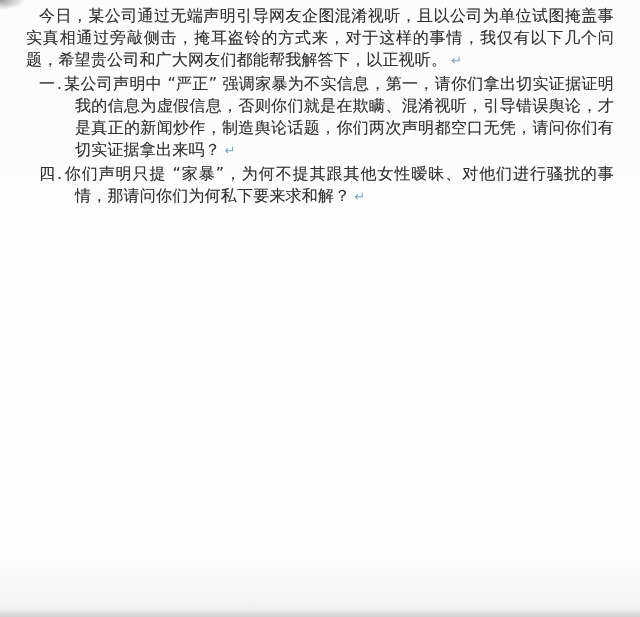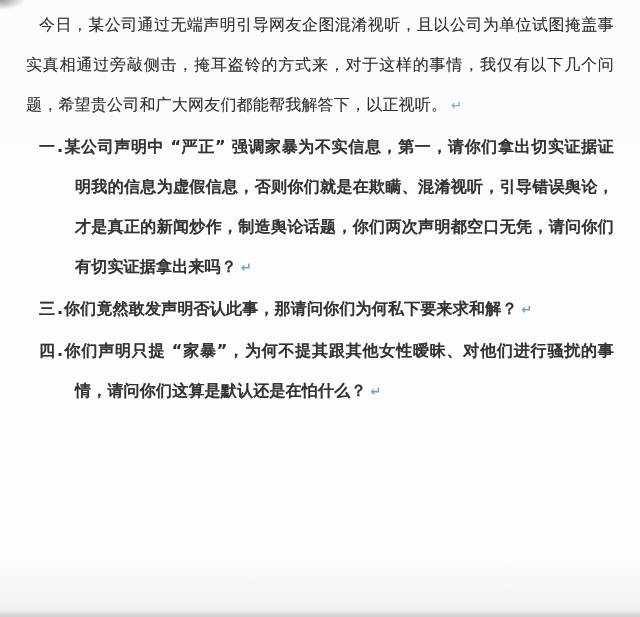--- a/index.html
+++ b/index.html
@@ -15,34 +15,33 @@
     position: relative;
     width: 640px;
     height: 617px;
     background: linear-gradient(180deg, #fcfcfc 0%, #fdfdfd 90%, #f3f3f3 98%, #e7e7e7 100%);
   }
   .doc {
     box-sizing: border-box;
     padding: 5px 26px 0 26px;
     color: #333333;
     font-size: 16px;
-    line-height: 40px;
+    line-height: 22px;
     letter-spacing: 0.2px;
     text-align: justify;
     text-shadow: 0 0 0.6px rgba(60,60,60,0.45);
   }
   .intro {
     margin: 0 0 1px 0;
     text-indent: 13px;
   }
   .item {
     margin: 1px 0 1px 13px;
     padding-left: 36px;
     text-indent: -36px;
-    font-weight: bold;
   }
   .marker {
     display: inline-block;
     width: 25px;
     text-indent: 0;
     letter-spacing: 2px;
   }
   .pilcrow {
     color: #76a3c6;
     font-size: 13px;
@@ -74,21 +73,20 @@
 <div class="page">
   <div class="corner-smudge"></div>
 
   <div class="doc">
 
     <p class="intro"><span>今日，某公司通过无端声明引导网友企图混淆视听，且以公司为单位试图掩盖事实真相通过旁敲侧击，掩耳盗铃的方式来，对于这样的事情，我仅有以下几个问题，希望贵公司和广大网友们都能帮我解答下，以正视听。</span><span class="pilcrow">↵</span></p>
 
     <div class="item"><span class="marker">一.</span><span>某公司声明中 “严正” 强调家暴为不实信息，第一，请你们拿出切实证据证明我的信息为虚假信息，否则你们就是在欺瞒、混淆视听，引导错误舆论，才是真正的新闻炒作，制造舆论话题，你们两次声明都空口无凭，请问你们有切实证据拿出来吗？</span><span class="pilcrow">↵</span></div>
 
 
-    <div class="item"><span class="marker">三.</span><span>你们竟然敢发声明否认此事，那请问你们为何私下要来求和解？</span><span class="pilcrow">↵</span></div>
 
-    <div class="item"><span class="marker">四.</span><span>你们声明只提 “家暴”，为何不提其跟其他女性暧昧、对他们进行骚扰的事情，请问你们这算是默认还是在怕什么？</span><span class="pilcrow">↵</span></div>
+    <div class="item"><span class="marker">四.</span><span>你们声明只提 “家暴”，为何不提其跟其他女性暧昧、对他们进行骚扰的事情，那请问你们为何私下要来求和解？</span><span class="pilcrow">↵</span></div>
 
 
   </div>
 
   <div class="bottom-shadow"></div>
 </div>
 
 </body></html>

